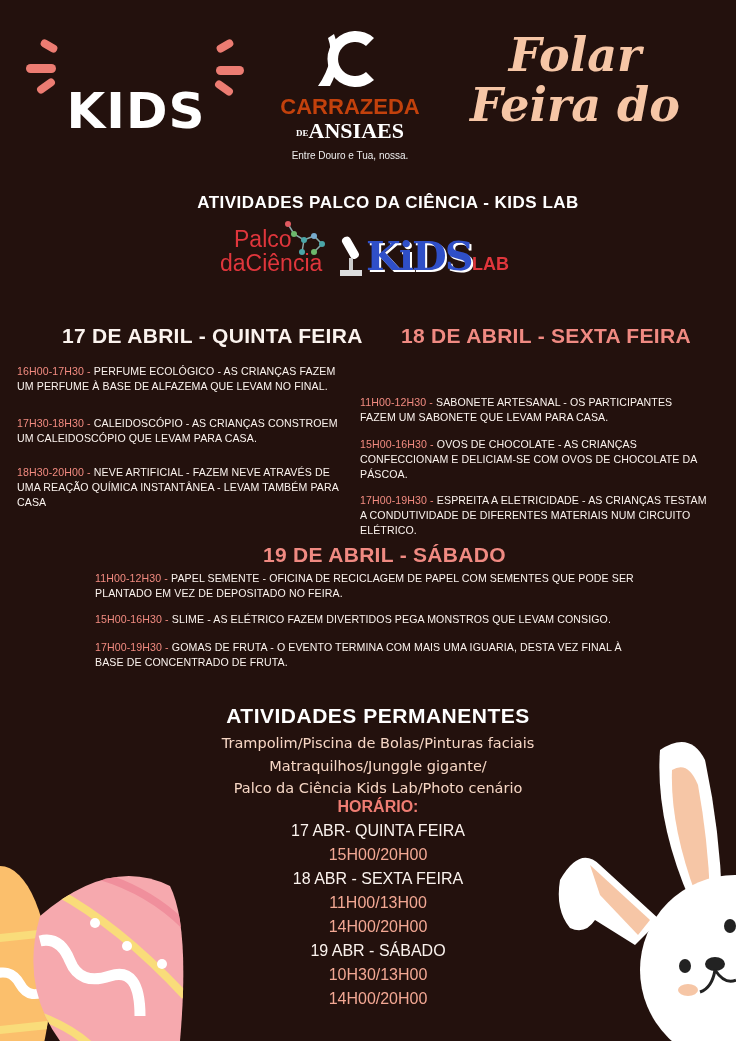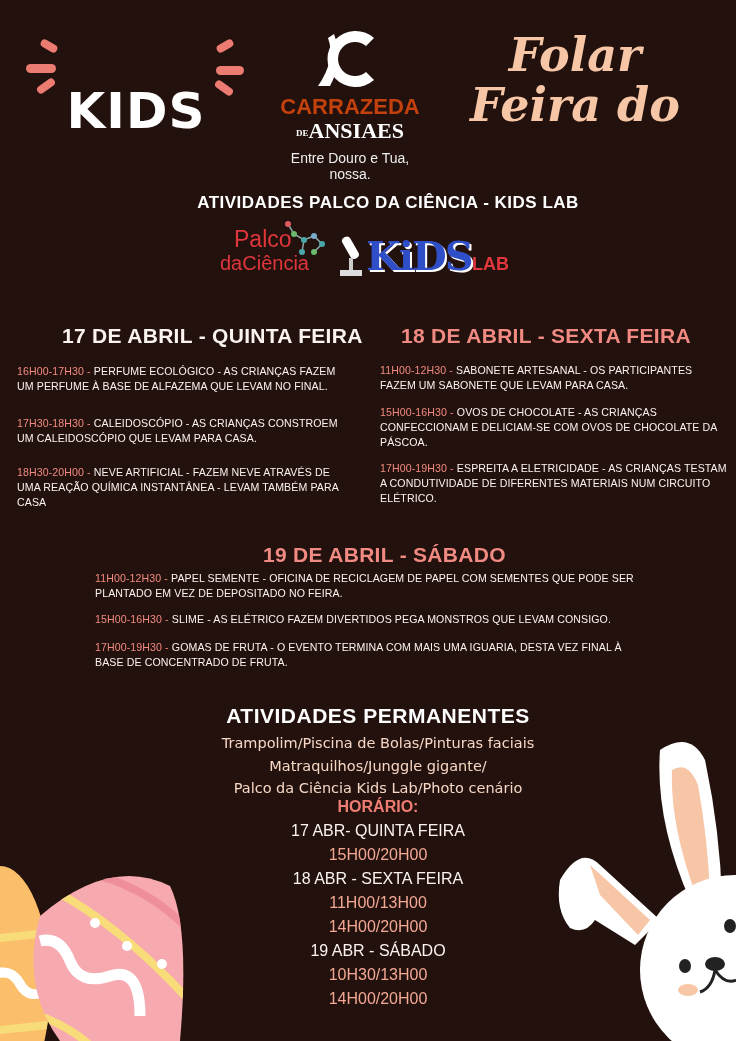--- a/index.html
+++ b/index.html
@@ -12,37 +12,37 @@
   .abs { position:absolute; }
   
   .kids-wrap { left:26px; top:32px; width:216px; height:110px; }
   .kids-line1 { position:absolute; left:40px; top:0; width:140px; text-align:center; font-weight:bold; font-size:37px; letter-spacing:1px; color:#fff; font-family:"DejaVu Sans", sans-serif; }
   .kids-line2 { position:absolute; left:40px; top:50px; width:140px; text-align:center; font-weight:bold; font-size:50px; letter-spacing:1px; color:#fff; font-family:"DejaVu Sans", sans-serif; }
   .splash { position:absolute; background:#ec7c72; border-radius:6px; }
   .carr-wrap { left:270px; top:24px; width:160px; height:140px; }
   .carr-name { position:absolute; left:0; top:70px; width:160px; text-align:center; font-size:22px; font-weight:bold; letter-spacing:0; color:#c2410c; font-family:"Liberation Sans", sans-serif; }
   .carr-sub { position:absolute; left:0; top:94px; width:160px; text-align:center; font-size:22px; font-weight:bold; color:#fff; font-family:Liberation Serif, serif; }
   .carr-sub small { font-size:9px; vertical-align:middle; }
-  .carr-tag { position:absolute; left:0; top:126px; width:160px; text-align:center; font-size:14px; color:#eee; font-family:"Liberation Sans", sans-serif; }
+  .carr-tag { position:absolute; left:0; top:126px; width:160px; text-align:center; font-size:10px; color:#eee; font-family:"Liberation Sans", sans-serif; }
   .feira { left:460px; top:30px; width:230px; text-align:center; color:#f6c6a6; font-family:"DejaVu Serif", serif; font-style:italic; font-weight:bold; font-size:46px; line-height:50px; }
   
   .lab-title { left:0; top:193px; width:736px; text-align:center; font-size:17px; font-weight:bold; color:#fff; font-family:"Liberation Sans", sans-serif; letter-spacing:0.5px;padding-left:20px; }
   .palco-logo { left:220px; top:228px; }
   .palco-1 { position:absolute; left:14px; top:0; font-family:"Liberation Sans", sans-serif; color:#e0363c; font-size:23px; line-height:22px; }
-  .palco-2 { position:absolute; left:0; top:22px; font-family:"Liberation Sans", sans-serif; color:#e0363c; font-size:20px; line-height:26px; white-space:nowrap; }
+  .palco-2 { position:absolute; left:0; top:22px; font-family:"Liberation Sans", sans-serif; color:#e0363c; font-size:23px; line-height:26px; white-space:nowrap; }
   .kidslab { position:absolute; left:146px; top:6px; font-family:"DejaVu Serif", serif; font-weight:bold; color:#2f4fc8; font-size:40px; line-height:44px; letter-spacing:-2px; text-shadow:2px 2px 0 #fff; }
   .kidslab-lab { position:absolute; left:252px; top:26px; font-family:"Liberation Sans", sans-serif; font-weight:bold; font-size:18px; color:#e0363c; }
   
   .day-title { font-family:"Liberation Sans", sans-serif; font-size:21px; font-weight:bold; letter-spacing:0.3px; }
   .day-white { color:#fbf3ee; }
   .day-pink { color:#f08a82; }
   .activity { font-family:"Liberation Sans", sans-serif; font-size:10.6px; line-height:15px; color:#fbf3ee; letter-spacing:0.1px; }
   .activity .time { color:#f28b80; }
   .col-left { left:17px; width:330px; }
-  .col-right { left:380px; width:350px; }
+  .col-right { left:360px; width:350px;margin-top:32px; }
   
   .perm-title { left:0; top:704px; width:756px; text-align:center; font-family:"Liberation Sans", sans-serif; font-weight:bold; font-size:21px; color:#fff; letter-spacing:0.5px; }
   .perm-line { left:0; width:756px; text-align:center; font-family:"DejaVu Sans", sans-serif; font-size:14.5px; color:#f6d6c4; }
   .horario { left:0; top:798px; width:756px; text-align:center; font-family:"Liberation Sans", sans-serif; font-weight:bold; font-size:16px; color:#ef7d73; }
   .sched-day { left:0; width:756px; text-align:center; font-family:"Liberation Sans", sans-serif; font-size:16px; color:#fbf3ee; }
   .sched-time { left:0; width:756px; text-align:center; font-family:"Liberation Sans", sans-serif; font-size:16px; color:#f3a894; }
 </style>
 </head>
 <body>
 

